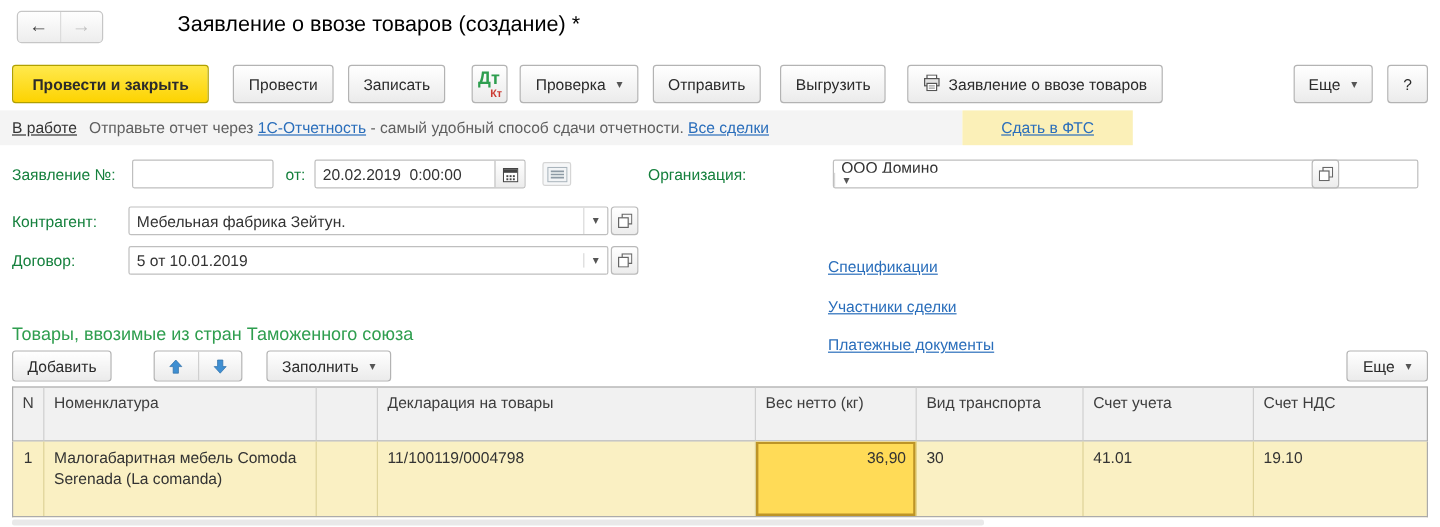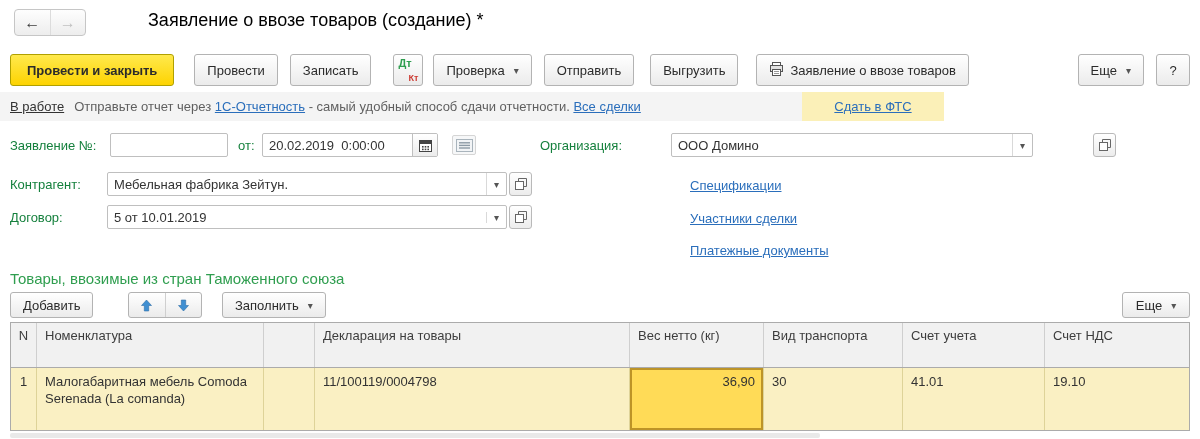--- a/index.html
+++ b/index.html
@@ -26,21 +26,21 @@
     display:flex; align-items:center; }
   .btn { height:32px; padding:0 12px;
     background:linear-gradient(#ffffff,#ebebeb);
     border:1px solid #b3b3b3; border-radius:3px;
     display:inline-flex; align-items:center; gap:6px;
     color:#2b2b2b; font-size:13px; white-space:nowrap; cursor:pointer; }
   .btn .caret { font-size:10px; color:#555; margin-left:3px; }
   .btn-yellow { background:linear-gradient(#ffe94d,#fdd301);
     border-color:#b0a000; font-weight:bold; padding:0 16px; }
   .btn-dtkt { width:30px; padding:0; position:relative; }
-  .dtkt-dt { position:absolute; top:2px; left:4px; font-size:11px; font-weight:bold; color:#2e9e4f; }
+  .dtkt-dt { position:absolute; top:2px; left:4px; font-size:15px; font-weight:bold; color:#2e9e4f; }
   .dtkt-kt { position:absolute; bottom:2px; right:4px; font-size:9px; font-weight:bold; color:#cc3b33; }
   .spacer { flex:1; }
   .ml12{margin-left:12px;} .ml20{margin-left:20px;} .ml22{margin-left:22px;}
   .ml10{margin-left:10px;} .ml16{margin-left:16px;} .ml18{margin-left:18px;}
   .btn-help { width:34px; justify-content:center; padding:0; }
 
   
   .statusbar { left:0; top:92px; width:944px; height:29px; display:flex; }
   .status-main { flex:1; background:#f4f4f4; display:flex; align-items:center;
     padding-left:10px; gap:10px; }
@@ -63,21 +63,21 @@
   .combo-btn { width:25px; border-left:1px solid #bfbfbf;
     background:linear-gradient(#fff,#ececec);
     display:flex; align-items:center; justify-content:center; cursor:pointer; }
   .sq-btn { position:absolute; height:24px; width:23px;
     background:linear-gradient(#fff,#ececec); border:1px solid #b9b9b9;
     border-radius:3px; display:flex; align-items:center; justify-content:center;
     cursor:pointer; }
   .flat-btn { position:absolute; height:20px; width:24px;
     background:#f6f7f8; border:1px solid #d5d5d5; border-radius:2px;
     display:flex; align-items:center; justify-content:center; cursor:pointer; }
-  .form-link { position:absolute; }
+  .form-link { position:absolute;margin-top:37px; }
 
   
   .section-title { left:10px; top:270px; font-size:15px; color:#2f9e4f; }
   .btn.small { height:26px; }
   .updown { left:128px; top:292px; width:74px; height:26px;
     border:1px solid #b3b3b3; border-radius:3px;
     background:linear-gradient(#ffffff,#ebebeb); display:flex; }
   .updown .half { flex:1; display:flex; align-items:center; justify-content:center; cursor:pointer; }
   .updown .half + .half { border-left:1px solid #cfcfcf; }
 
@@ -183,21 +183,21 @@
 <span class="flat-btn" style="left:452px; top:135px;">
   <svg width="17" height="13" viewBox="0 0 17 13">
       <rect x="0.5" y="0.5" width="16" height="12" fill="#f2f4f6" stroke="#a9b4bc"></rect>
       <line x1="3" y1="3.8" x2="14" y2="3.8" stroke="#8d9aa5" stroke-width="1.4"></line>
       <line x1="3" y1="6.4" x2="14" y2="6.4" stroke="#8d9aa5" stroke-width="1.4"></line>
       <line x1="3" y1="9" x2="14" y2="9" stroke="#8d9aa5" stroke-width="1.4"></line>
     </svg>
 </span>
 
 <span class="field-label" style="left:540px; top:138px;">Организация:</span>
-<div class="input" style="left:671px; top:133px; width:362px;">
+<div class="input" style="left:694px; top:133px; width:488px;flex-direction:column;">
   <span class="input-text">ООО Домино</span>
   <span class="combo-arrow">▾</span>
 </div>
 <span class="sq-btn" style="left:1093px; top:133px;">
   <svg width="12" height="12" viewBox="0 0 12 12">
       <rect x="0.5" y="3.5" width="8" height="8" fill="#fff" stroke="#666"></rect>
       <path d="M3.5 3.5 V0.5 H11.5 V8.5 H8.5" fill="none" stroke="#666"></path>
     </svg>
 </span>
 

